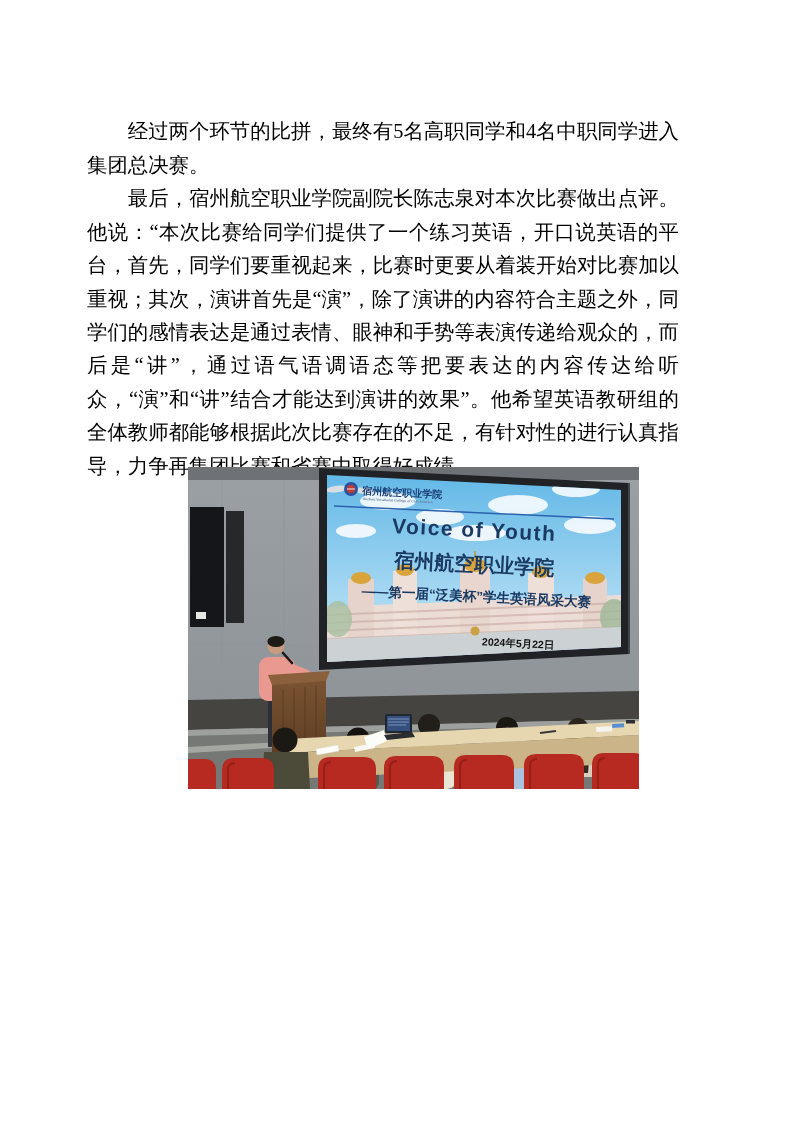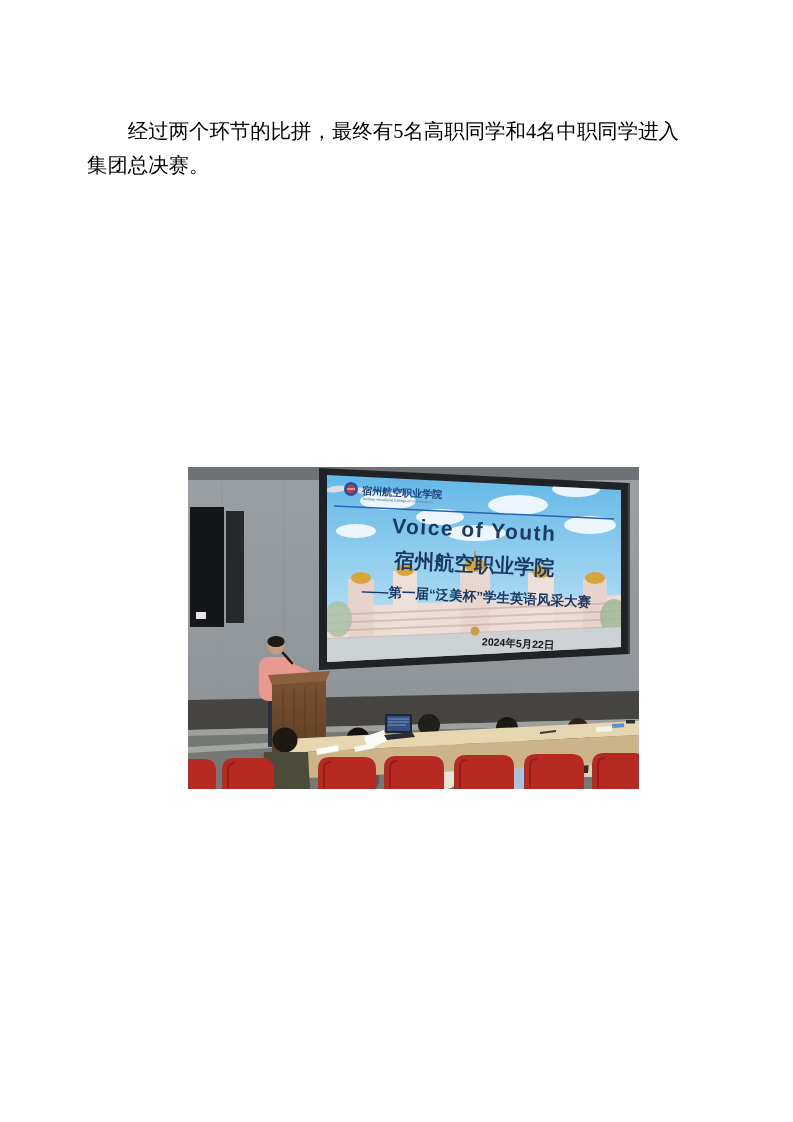--- a/index.html
+++ b/index.html
@@ -21,20 +21,21 @@
   }
   .photo svg { display:block; }
   .slide-sans { font-family:"Liberation Sans", sans-serif; font-weight:bold; }
 </style>
 </head>
 <body>
 
 <div class="page">
 
   <p class="para" id="para1">经过两个环节的比拼，最终有5名高职同学和4名中职同学进入集团总决赛。</p>
+  <p class="para" id="para2">最后，宿州航空职业学院副院长陈志泉对本次比赛做出点评。他说：“本次比赛给同学们提供了一个练习英语，开口说英语的平台，首先，同学们要重视起来，比赛时更要从着装开始对比赛加以重视；其次，演讲首先是“演”，除了演讲的内容符合主题之外，同学们的感情表达是通过表情、眼神和手势等表演传递给观众的，而后是“讲”，通过语气语调语态等把要表达的内容传达给听众，“演”和“讲”结合才能达到演讲的效果”。他希望英语教研组的全体教师都能够根据此次比赛存在的不足，有针对性的进行认真指导，力争再集团比赛和省赛中取得好成绩。</p>
 
   <div class="photo">
     <svg viewBox="0 0 451 322" width="451" height="322">
       <defs>
         <linearGradient id="wallG" x1="0" y1="0" x2="0" y2="1">
           <stop offset="0" stop-color="#9ba0a5"></stop>
           <stop offset="1" stop-color="#8b9095"></stop>
         </linearGradient>
         <linearGradient id="skyG" x1="0" y1="0" x2="0" y2="1">
           <stop offset="0" stop-color="#5fb6e6"></stop>

